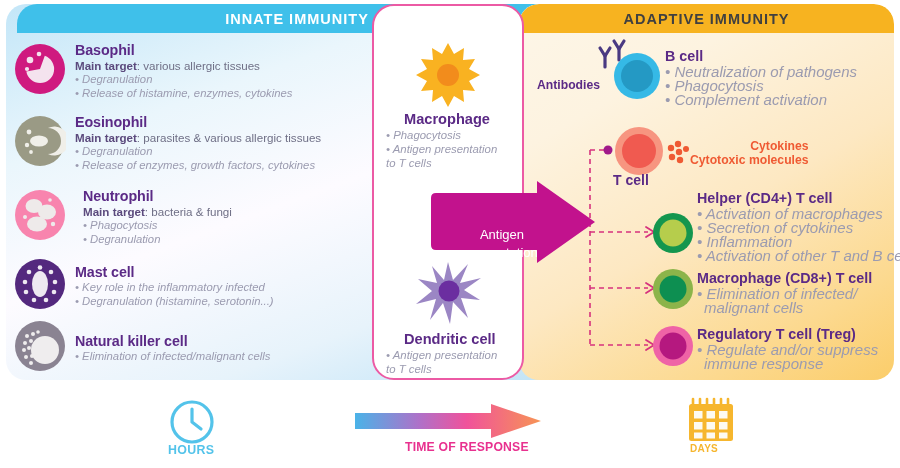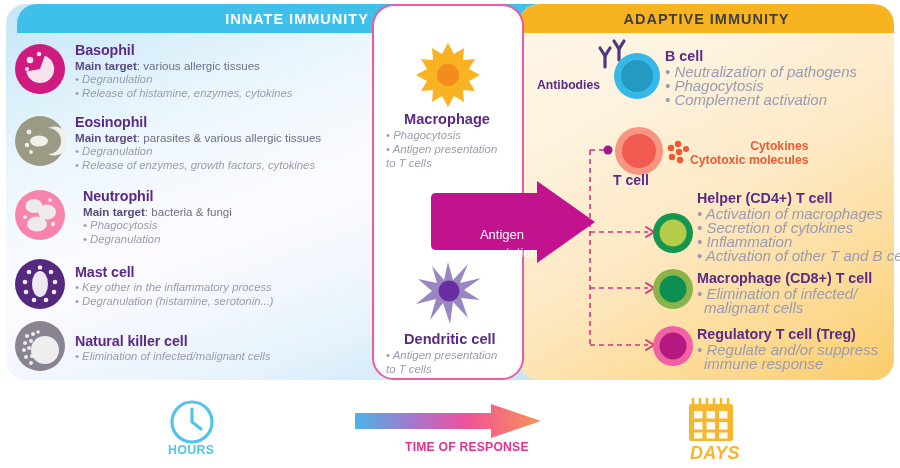--- a/index.html
+++ b/index.html
@@ -114,21 +114,21 @@
   }
 
   
   #timeline { position: absolute; left: 0; top: 384px; width: 900px; height: 84px; }
   #hours-label {
     position: absolute; left: 168px; top: 443px;
     color: #53c3ea; font-weight: bold; font-size: 12.4px; letter-spacing: 0.3px;
   }
   #days-label {
     position: absolute; left: 690px; top: 443px;
-    color: #f6b62e; font-weight: bold; font-size: 18px; letter-spacing: 0.3px; font-style: italic;
+    color: #f6b62e; font-weight: bold; font-size: 10px; letter-spacing: 0.3px;
   }
   #time-of-response {
     position: absolute; left: 367px; top: 440px;
     color: #e8318f; font-weight: bold; font-size: 12.2px; letter-spacing: 0.2px; margin-left: 38px;
   }
 </style>
 </head>
 <body>
 
 <div class="stage">
@@ -214,21 +214,21 @@
         <circle cx="41" cy="24" r="2.3" fill="#eee9f1"></circle>
         <circle cx="12" cy="34" r="2.3" fill="#eee9f1"></circle>
         <circle cx="40" cy="34" r="2.3" fill="#eee9f1"></circle>
         <circle cx="20" cy="42" r="2.3" fill="#eee9f1"></circle>
         <circle cx="32" cy="42" r="2.3" fill="#eee9f1"></circle>
       </svg>
     </div>
     <div class="celltxt">
       <div class="cellname">Mast cell</div>
       <div class="bullets">
-        <div class="bullet">• Key other in the inflammatory process</div>
+        <div class="bullet">• Key role in the inflammatory infected</div>
         <div class="bullet">• Degranulation (histamine, serotonin...)</div>
       </div>
     </div>
   </div>
 
   <div class="cellrow" style="left:14px; top:320px;">
     <div class="cellicon">
       <svg width="52" height="52" viewBox="0 0 52 52">
         <circle cx="26" cy="26" r="25" fill="#8a8392"></circle>
         <circle cx="31" cy="30" r="14" fill="#efedee"></circle>

